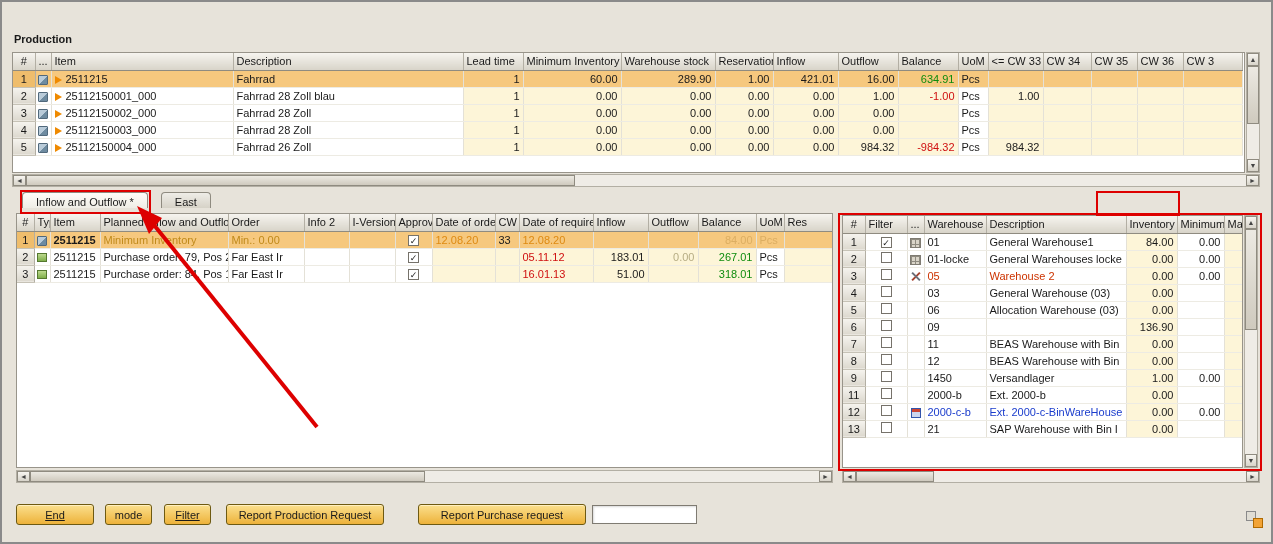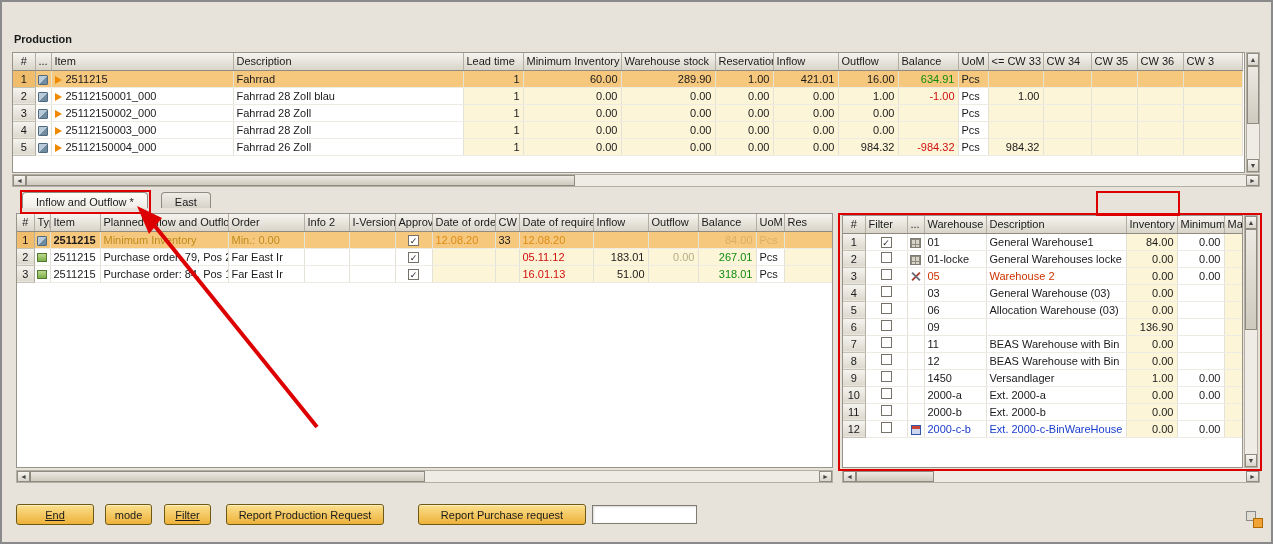--- a/index.html
+++ b/index.html
@@ -451,47 +451,47 @@
   <td class="rownum">9</td>
   <td class="cc"><span class="cb"></span></td>
   <td class="cic"></td>
   <td class="">1450</td>
   <td class="">Versandlager</td>
   <td class="y r">1.00</td>
   <td class="r">0.00</td>
   <td class="y"></td>
 </tr>
 <tr>
-  <td class="rownum">10</td>
-  <td class="cc"><span class="cb"></span></td>
-  <td class="cic"></td>
-  <td class="">2000-a</td>
-  <td class="">Ext. 2000-a</td>
-  <td class="y r">0.00</td>
-  <td class="r">0.00</td>
-  <td class="y"></td>
-</tr>
-<tr>
   <td class="rownum">11</td>
   <td class="cc"><span class="cb"></span></td>
   <td class="cic"></td>
   <td class="">2000-b</td>
   <td class="">Ext. 2000-b</td>
   <td class="y r">0.00</td>
   <td class="r"></td>
   <td class="y"></td>
 </tr>
 <tr>
   <td class="rownum">12</td>
   <td class="cc"><span class="cb"></span></td>
   <td class="cic"><span class="ic ic-bin"></span></td>
   <td class="bluetx">2000-c-b</td>
   <td class="bluetx">Ext. 2000-c-BinWareHouse</td>
   <td class="y r">0.00</td>
   <td class="r">0.00</td>
+  <td class="y"></td>
+</tr>
+<tr>
+  <td class="rownum">13</td>
+  <td class="cc"><span class="cb"></span></td>
+  <td class="cic"></td>
+  <td class="">21</td>
+  <td class="">SAP Warehouse with Bin I</td>
+  <td class="y r">0.00</td>
+  <td class="r"></td>
   <td class="y"></td>
 </tr>
         </tbody>
     </table>
   </div>
   <div class="sbv" style="left:1242px;top:213px;width:14px;height:253px">
     <span class="sb-btn">▲</span>
     <span class="sb-track">
         <span class="sb-thumb" style="top:0;height:45%"></span>
       </span>

